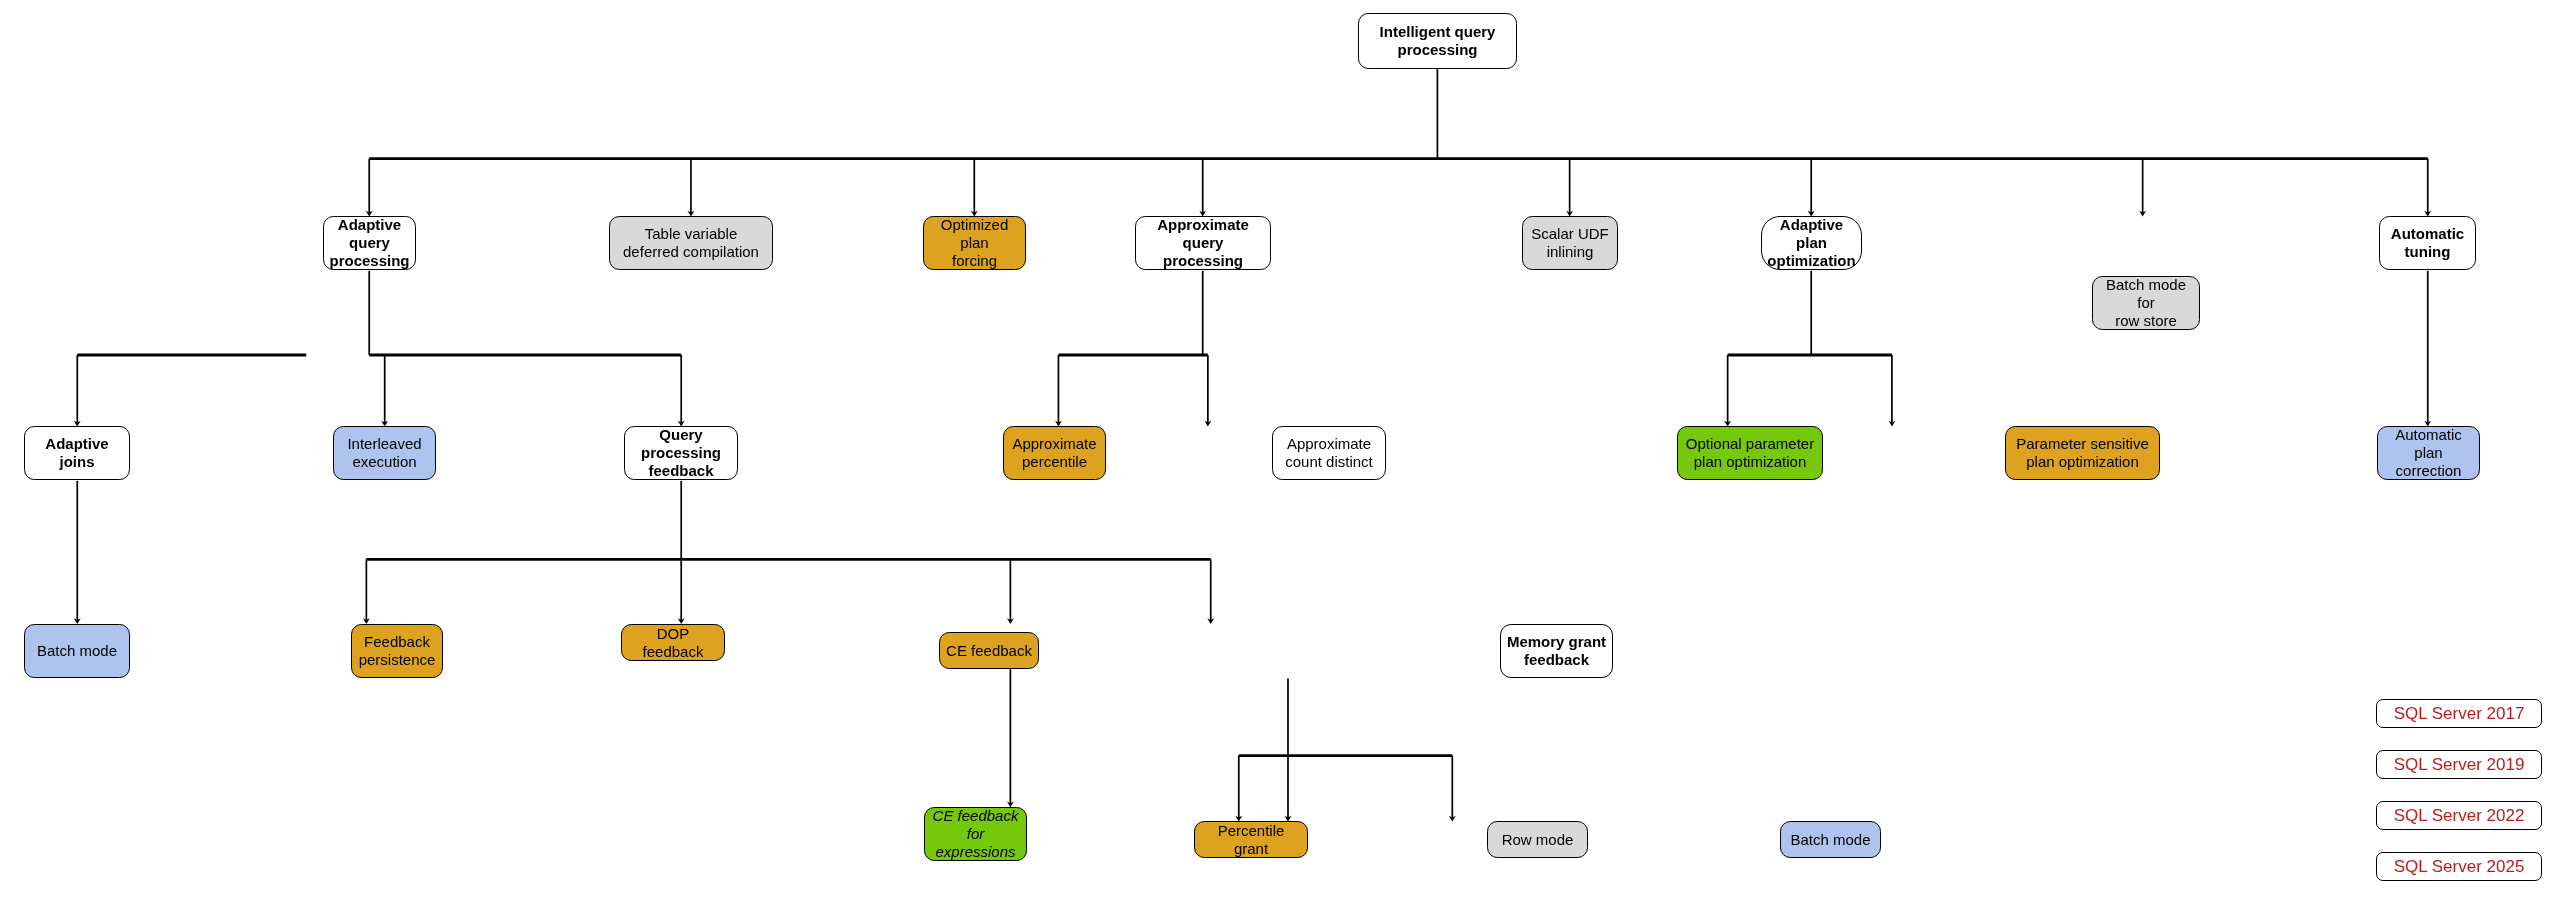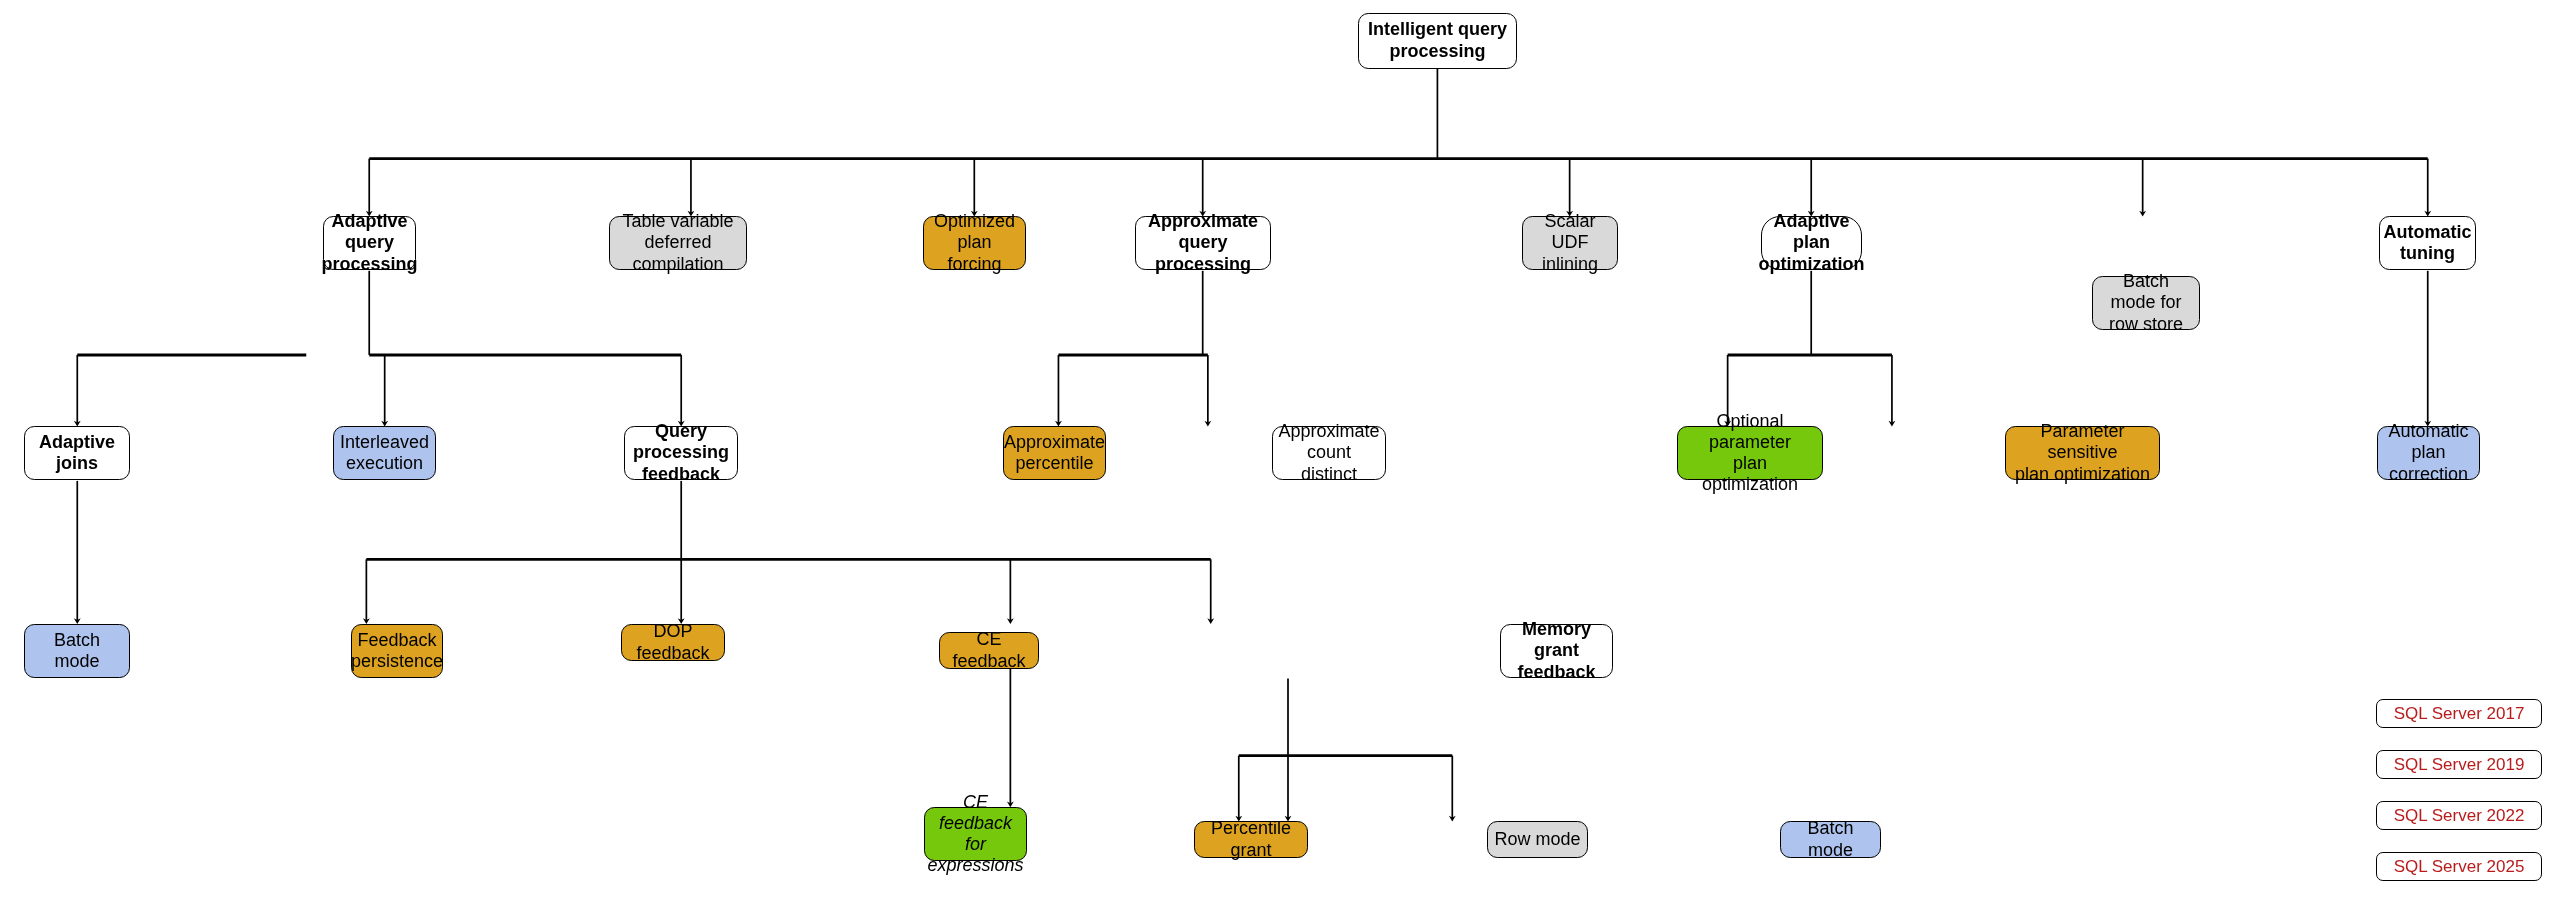--- a/index.html
+++ b/index.html
@@ -28,21 +28,21 @@
     box-sizing: border-box;
     display: flex;
     align-items: center;
     justify-content: center;
     text-align: center;
     border: 1.7px solid #000000;
     border-radius: 10.3px;
     background: #ffffff;
     color: #000000;
     font-family: "Liberation Sans", sans-serif;
-    font-size: 18px;
+    font-size: 15px;
     line-height: 1.18;
     padding: 2.3px 5.7px;
     white-space: pre-line;
   }
   .node.bold { font-weight: bold; }
   .node.grey { background: #d9d9d9; }
   .node.blue { background: #aec3ed; }
   .node.orange { background: #dda320; }
   .node.green { background: #76c80d; }
   .legend-box {
@@ -118,21 +118,21 @@
       <path d="M2164,1320 L2164,1430" marker-end="url(#arrow)"></path>
       <path d="M2250,1320 L2250,1430" marker-end="url(#arrow)"></path>
       <path d="M2537,1320 L2537,1430" marker-end="url(#arrow)"></path>
     </g>
   </svg>
 
   <div class="node bold" style="left:1358px;top:12.6px;width:159px;height:56px;">Intelligent query
 processing</div>
   <div class="node bold" style="left:323px;top:216px;width:93px;height:54px;">Adaptive query
 processing</div>
-  <div class="node grey" style="left:609px;top:216px;width:138px;height:54px;">Table variable
+  <div class="node grey" style="left:609px;top:216px;width:164px;height:54px;">Table variable
 deferred compilation</div>
   <div class="node orange" style="left:923px;top:216px;width:103px;height:54px;">Optimized plan
 forcing</div>
   <div class="node bold" style="left:1135px;top:216px;width:136px;height:54px;">Approximate
 query processing</div>
   <div class="node grey" style="left:1522px;top:216px;width:96px;height:54px;">Scalar UDF
 inlining</div>
   <div class="node bold" style="left:1761px;top:216px;width:101px;height:54px;border-radius:19px;">Adaptive plan
 optimization</div>
   <div class="node grey" style="left:2092px;top:232px;width:108px;height:54px;margin-top:44px;">Batch mode for
@@ -154,21 +154,21 @@
   <div class="node orange" style="left:2005px;top:426px;width:155px;height:54px;">Parameter sensitive
 plan optimization</div>
   <div class="node blue" style="left:2377px;top:426px;width:103px;height:54px;">Automatic plan
 correction</div>
 
   <div class="node blue" style="left:24px;top:624px;width:106px;height:54px;">Batch mode</div>
   <div class="node orange" style="left:351px;top:624px;width:92px;height:54px;">Feedback
 persistence</div>
   <div class="node orange" style="left:621px;top:624px;width:104px;height:37px;">DOP feedback</div>
   <div class="node orange" style="left:939px;top:624px;width:100px;height:37px;margin-top:8px;">CE feedback</div>
-  <div class="node bold" style="left:1500px;top:624px;width:113px;height:54px;">Memory grant
+  <div class="node bold" style="left:1500px;top:624px;width:113px;height:54px;border-radius:11px;">Memory grant
 feedback</div>
 
   <div class="node green" style="left:924px;top:807px;width:103px;height:54px;font-style:italic;">CE feedback for
 expressions</div>
   <div class="node orange" style="left:1194px;top:821px;width:114px;height:37px;">Percentile grant</div>
   <div class="node grey" style="left:1487px;top:821px;width:101px;height:37px;">Row mode</div>
   <div class="node blue" style="left:1780px;top:821px;width:101px;height:37px;">Batch mode</div>
 
   <div class="legend-box blue" style="left:2376px;top:699px;width:166px;height:29px;">SQL Server 2017</div>
   <div class="legend-box grey" style="left:2376px;top:750px;width:166px;height:29px;">SQL Server 2019</div>

